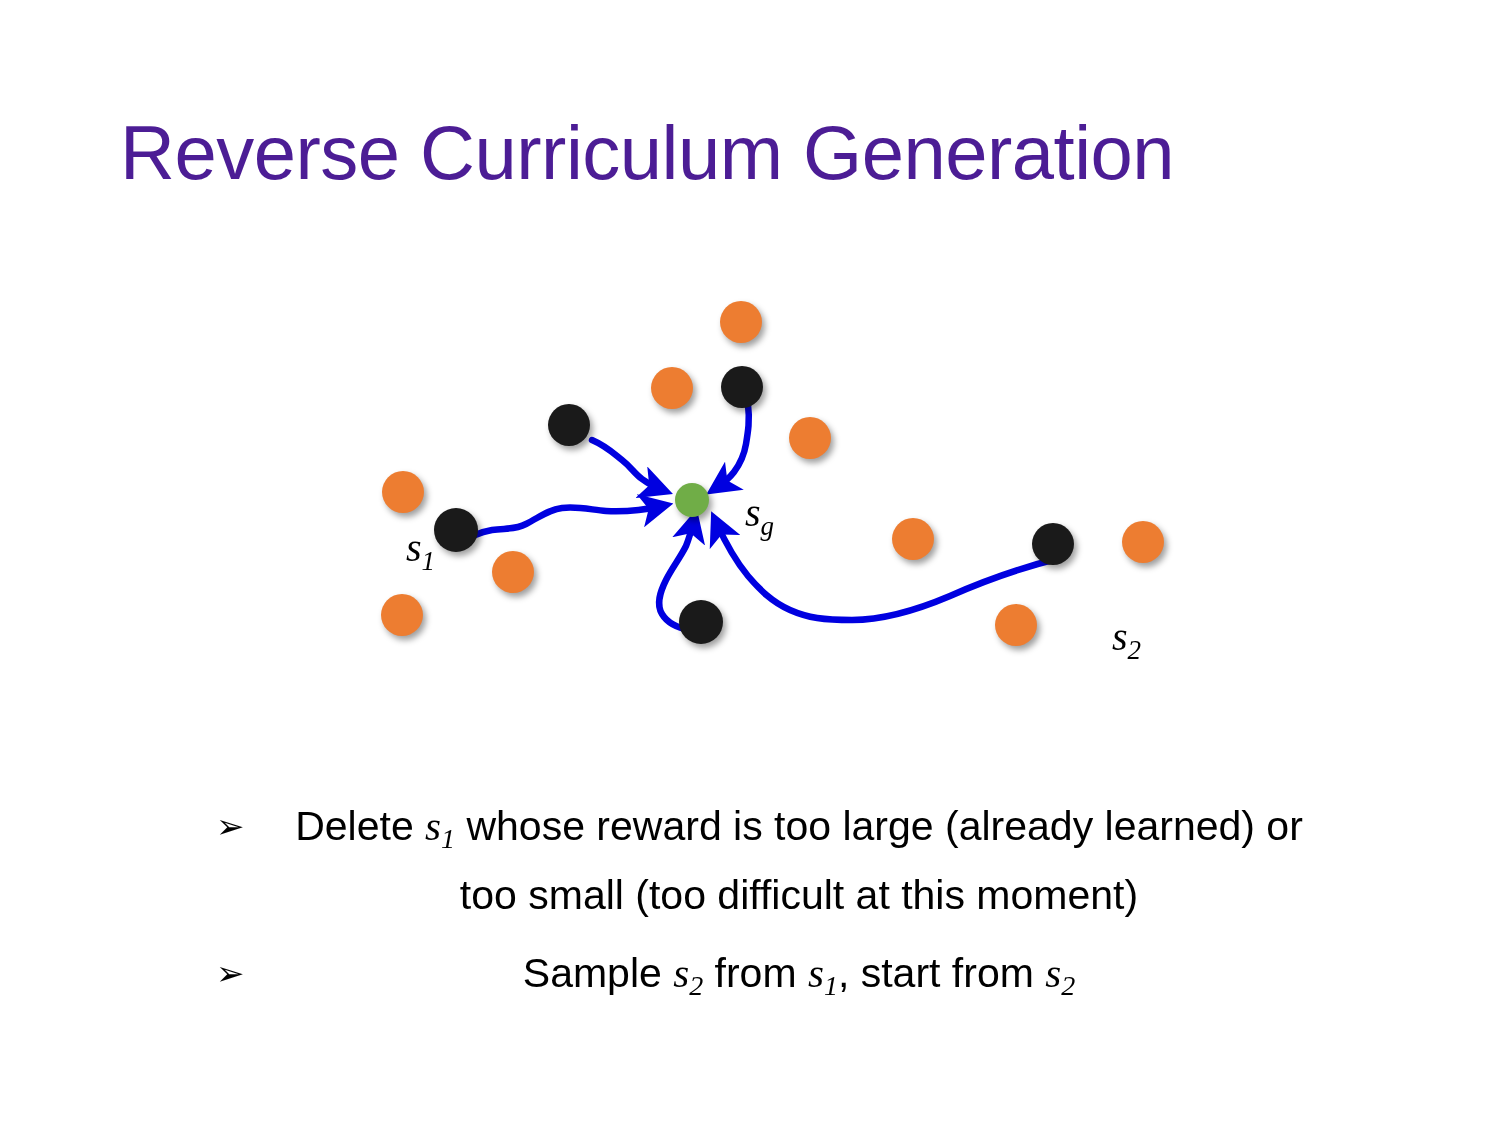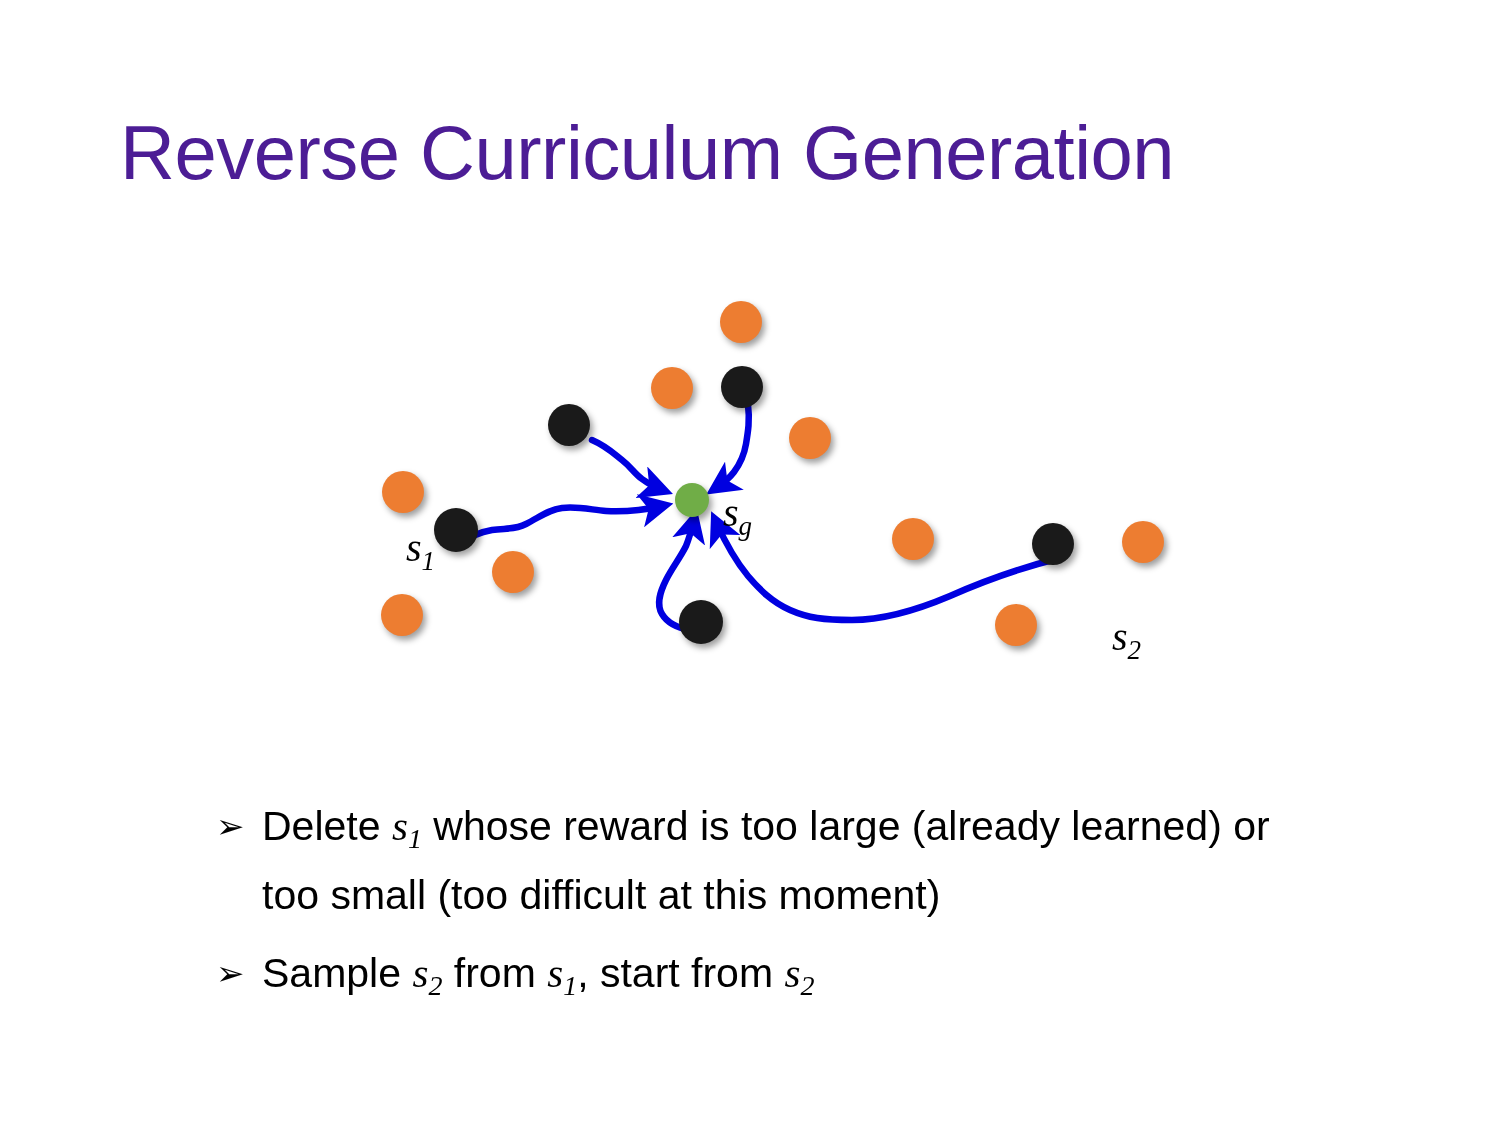--- a/index.html
+++ b/index.html
@@ -91,20 +91,21 @@
     line-height: 56px;
     color: #000000;
   }
   .bullet-text {
     flex: 1 1 auto;
     font-family: "Liberation Sans", sans-serif;
     font-size: 41px;
     font-weight: 400;
     line-height: 56px;
     color: #000000;
+    text-align: center;
   }
   .bullet-text i {
     font-family: "Liberation Serif", serif;
     font-style: italic;
   }
   .bullet-text i .sub {
     font-size: 28px;
     vertical-align: -0.30em;
   }
 </style>
@@ -157,21 +158,21 @@
   <div class="node-dot node-black" style="left:548px; top:124px; width:42px; height:42px;"></div>
   <div class="node-dot node-black" style="left:434px; top:228px; width:44px; height:44px;"></div>
   <div class="node-dot node-black" style="left:679px; top:320px; width:44px; height:44px;"></div>
   <div class="node-dot node-black" style="left:1032px;top:243px; width:42px; height:42px;"></div>
 
   <div class="node-dot node-green" style="left:675px; top:203px; width:34px; height:34px;"></div>
 
   <div class="state-label" style="left:406px; top:248px;">
     <span>s</span><span class="sub">1</span>
   </div>
-  <div class="state-label" style="left:723px; top:213px;">
+  <div class="state-label" style="left:745px; top:213px;">
     <span>s</span><span class="sub">g</span>
   </div>
   <div class="state-label" style="left:1112px; top:337px;">
     <span>s</span><span class="sub">2</span>
   </div>
 </div>
 
 <div id="bullets">
   <div class="bullet-row">
     <div class="bullet-marker">➢</div>

